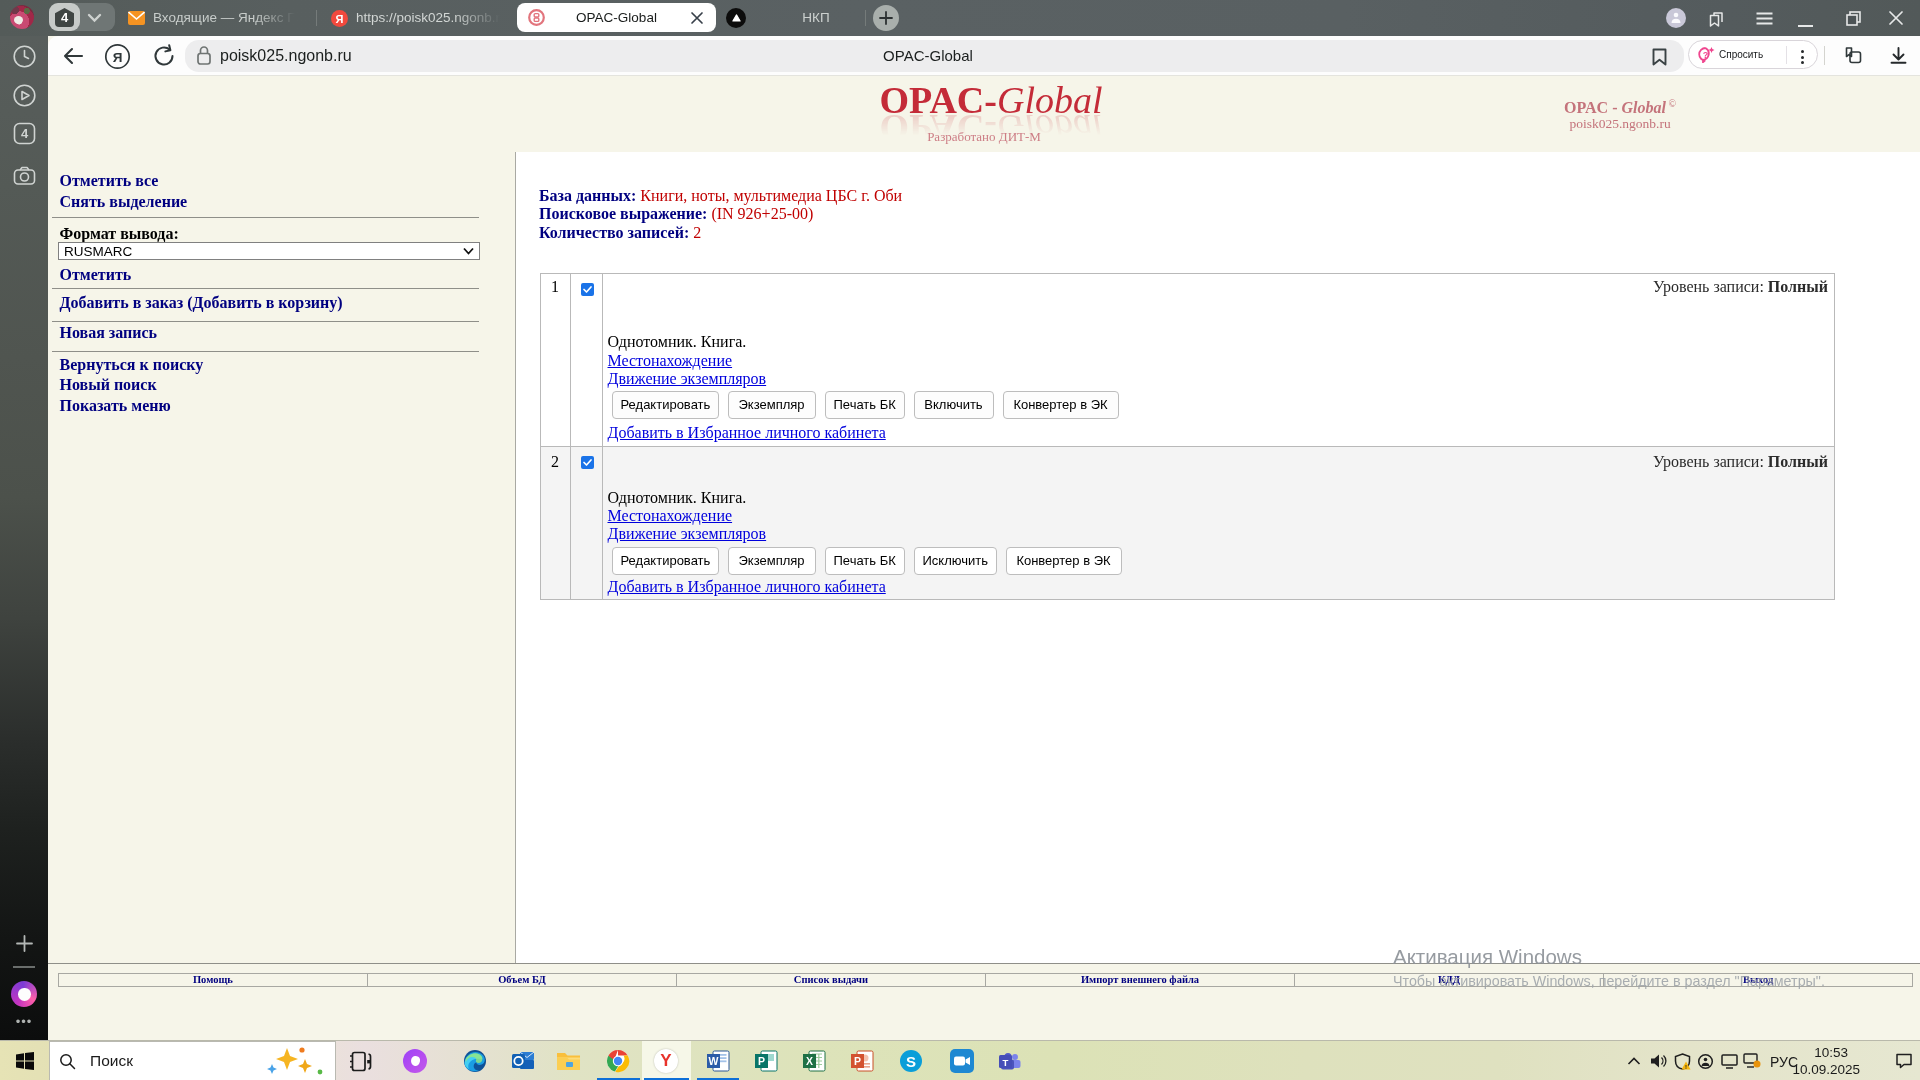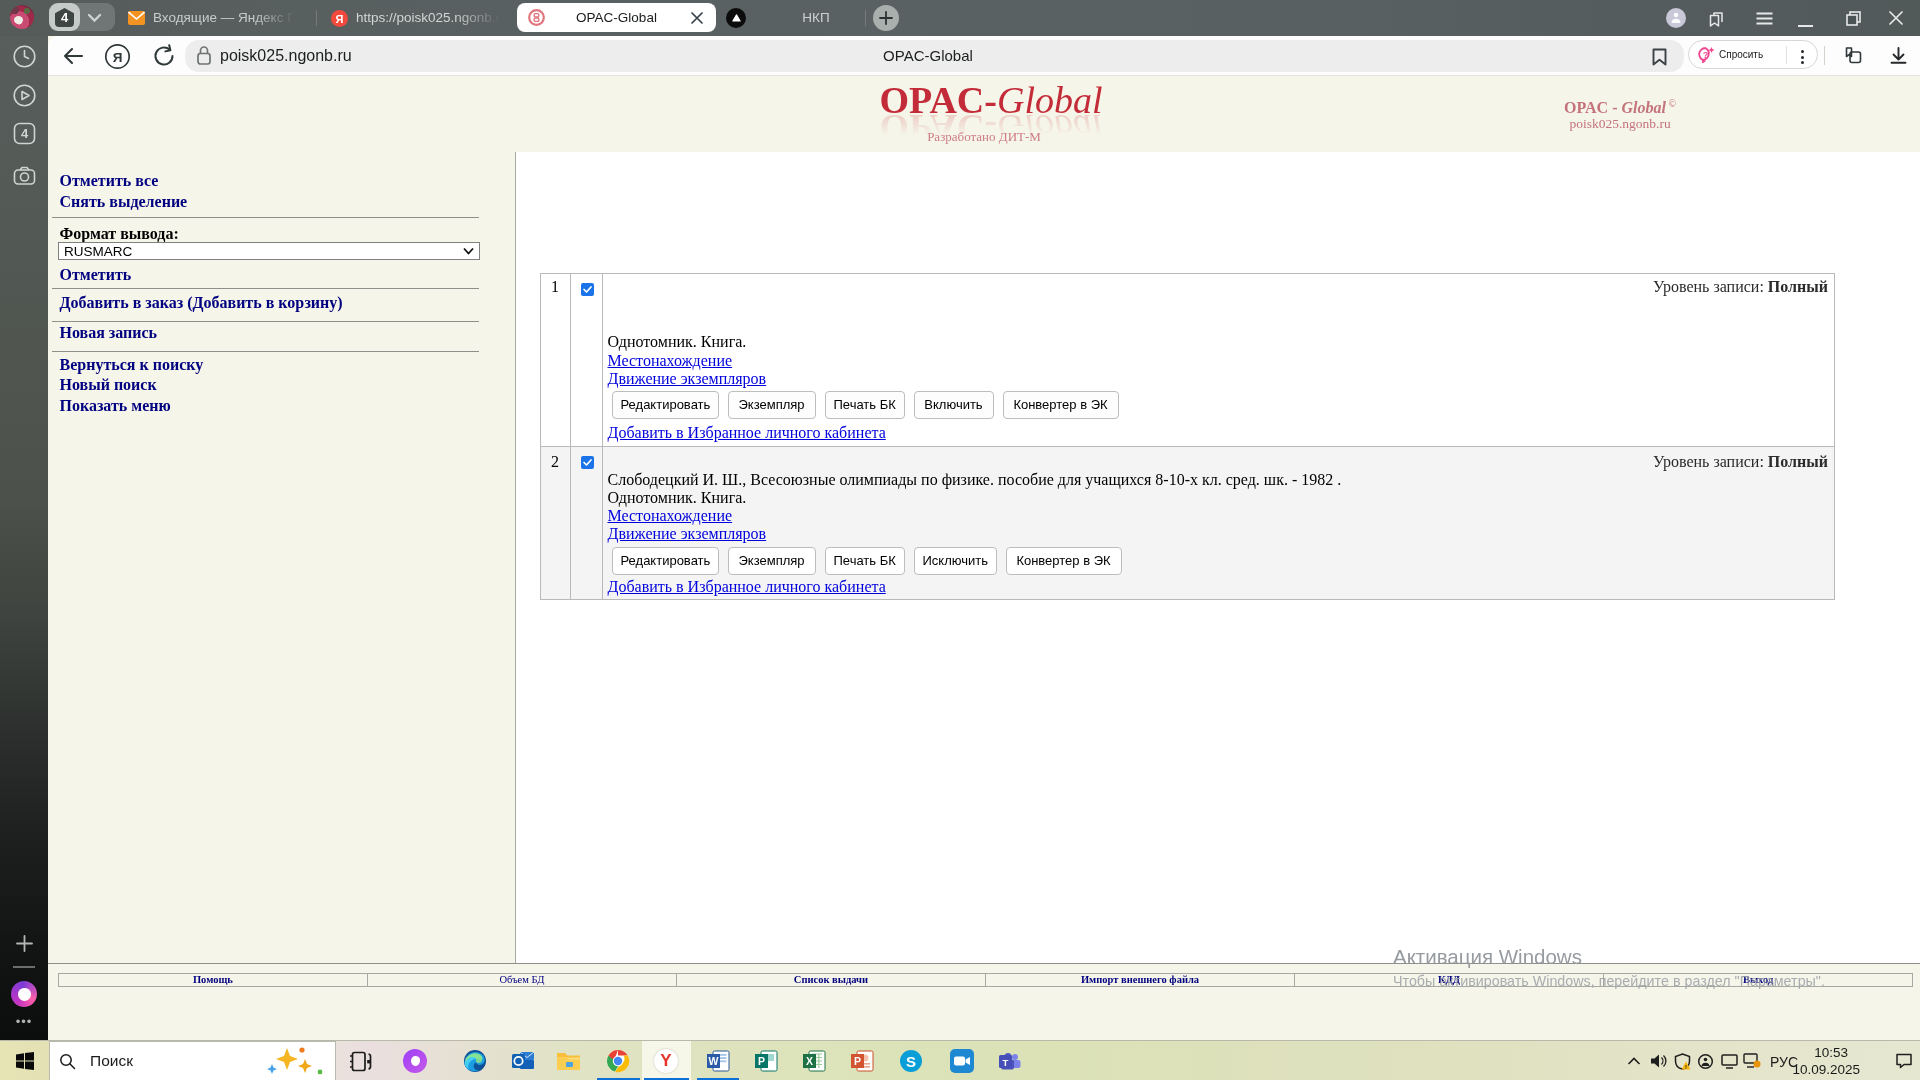--- a/index.html
+++ b/index.html
@@ -178,20 +178,21 @@
   <div class="abs nav" style="left:11.5px;top:189.6px">Отметить</div>
   <div class="abs hr" style="left:4px;top:211.5px;width:427px"></div>
   <div class="abs nav" style="left:11.5px;top:218.2px">Добавить в заказ (Добавить в корзину)</div>
   <div class="abs hr" style="left:4px;top:244.5px;width:427px"></div>
   <div class="abs nav" style="left:11.5px;top:248.2px">Новая запись</div>
   <div class="abs hr" style="left:4px;top:274.5px;width:427px"></div>
   <div class="abs nav" style="left:11.5px;top:279.5px">Вернуться к поиску</div>
   <div class="abs nav" style="left:11.5px;top:300.3px">Новый поиск</div>
   <div class="abs nav" style="left:11.5px;top:321.2px">Показать меню</div>
 
+  <div class="abs srf" style="left:491px;top:111px;line-height:18.31px"><b style="color:#000080">База данных:</b> <span style="color:#c00000">Книги, ноты, мультимедиа ЦБС г. Оби</span><br><b style="color:#000080">Поисковое выражение:</b> <span style="color:#c00000">(IN 926+25-00)</span><br><b style="color:#000080">Количество записей:</b> <span style="color:#c00000">2</span></div>
 
   <div class="abs" style="left:492px;top:196.5px;width:1295px;height:327px;border:1px solid #b9b9b9"></div>
   <div class="abs" style="left:492px;top:369.5px;width:1295px;height:154px;background:#f4f4f4;border:1px solid #b9b9b9"></div>
   <div class="abs" style="left:521.5px;top:196.5px;width:1px;height:327px;background:#b9b9b9"></div>
   <div class="abs" style="left:553.5px;top:196.5px;width:1px;height:327px;background:#b9b9b9"></div>
 
   <div class="abs srf" style="left:492px;top:200.7px;width:30px;text-align:center;line-height:19px">1</div>
   <svg class="abs" style="left:533px;top:207px" width="13" height="13" viewBox="0 0 13 13">
       <rect width="13" height="13" rx="2" fill="#1a73e8"></rect>
       <path d="M3 6.5 L5.5 9 L10 4" stroke="#fff" stroke-width="1.7" fill="none" stroke-linecap="round" stroke-linejoin="round"></path>
@@ -202,31 +203,30 @@
   <div class="abs srf lnk" style="left:559.5px;top:292.7px;line-height:19px">Движение экземпляров</div>
   <div class="abs" style="left:563.5px;top:315.3px;white-space:nowrap"><span class="btn" style="width:107px;text-align:center">Редактировать</span><span class="btn" style="width:88px;text-align:center">Экземпляр</span><span class="btn" style="width:80px;text-align:center">Печать БК</span><span class="btn" style="width:80px;text-align:center">Включить</span><span class="btn" style="width:116px;text-align:center">Конвертер в ЭК</span></div>
   <div class="abs srf lnk" style="left:559.5px;top:346.7px;line-height:19px">Добавить в Избранное личного кабинета</div>
 
   <div class="abs srf" style="left:492px;top:375.6px;width:30px;text-align:center;line-height:19px">2</div>
   <svg class="abs" style="left:533px;top:379.5px" width="13" height="13" viewBox="0 0 13 13">
       <rect width="13" height="13" rx="2" fill="#1a73e8"></rect>
       <path d="M3 6.5 L5.5 9 L10 4" stroke="#fff" stroke-width="1.7" fill="none" stroke-linecap="round" stroke-linejoin="round"></path>
     </svg>
   <div class="abs srf" style="left:1380px;top:375.6px;width:400px;text-align:right;line-height:19px;color:#2b2b2b">Уровень записи: <b>Полный</b></div>
-  <div class="abs srf" style="left:559.5px;top:393.7px;line-height:19px">Слободецкий И. Ш., Всесоюзные олимпиады по физике. пособие для учащихся 8-10-х кл. сред. шк. - 1982 .</div>
   <div class="abs srf" style="left:559.5px;top:412px;line-height:19px">Однотомник. Книга.</div>
   <div class="abs srf lnk" style="left:559.5px;top:430.2px;line-height:19px">Местонахождение</div>
   <div class="abs srf lnk" style="left:559.5px;top:448.4px;line-height:19px">Движение экземпляров</div>
   <div class="abs" style="left:563.5px;top:471.2px;white-space:nowrap"><span class="btn" style="width:107px;text-align:center;background:#fff">Редактировать</span><span class="btn" style="width:88px;text-align:center;background:#fff">Экземпляр</span><span class="btn" style="width:80px;text-align:center;background:#fff">Печать БК</span><span class="btn" style="width:83px;text-align:center;background:#fff">Исключить</span><span class="btn" style="width:116px;text-align:center;background:#fff">Конвертер в ЭК</span></div>
   <div class="abs srf lnk" style="left:559.5px;top:501.2px;line-height:19px">Добавить в Избранное личного кабинета</div>
 
   <div class="abs hr" style="left:0;top:887.3px;width:1872px"></div>
   <div class="abs" style="left:9.9px;top:896.7px;width:1855.2px;height:14px;border:1px solid #a8a8a2;display:flex">
     <div style="flex:1;border-right:1px solid #a8a8a2;text-align:center;font-family:'Liberation Serif',serif;font-size:10.5px;font-weight:bold;color:#000080;line-height:12.5px">Помощь</div>
-    <div style="flex:1;border-right:1px solid #a8a8a2;text-align:center;font-family:'Liberation Serif',serif;font-size:10.5px;font-weight:normal;color:#000080;line-height:12.5px">Объем БД</div>
+    <div style="flex:1;border-right:1px solid #a8a8a2;text-align:center;font-family:'Liberation Serif',serif;font-size:10.5px;font-weight:bold;color:#000080;line-height:12.5px">Объем БД</div>
     <div style="flex:1;border-right:1px solid #a8a8a2;text-align:center;font-family:'Liberation Serif',serif;font-size:10.5px;font-weight:bold;color:#000080;line-height:12.5px">Список выдачи</div>
     <div style="flex:1;border-right:1px solid #a8a8a2;text-align:center;font-family:'Liberation Serif',serif;font-size:10.5px;font-weight:bold;color:#000080;line-height:12.5px">Импорт внешнего файла</div>
     <div style="flex:1;border-right:1px solid #a8a8a2;text-align:center;font-family:'Liberation Serif',serif;font-size:10.5px;font-weight:bold;color:#000080;line-height:12.5px">КДД</div>
     <div style="flex:1;text-align:center;font-family:'Liberation Serif',serif;font-size:10.5px;font-weight:bold;color:#000080;line-height:12.5px">Выход</div>
   </div>
 
   <div class="abs" style="left:1345px;top:869.3px;font-size:20.5px;color:#8e9399;opacity:.92">Активация Windows</div>
   <div class="abs" style="left:1345px;top:897px;font-size:14.3px;color:#9ba1a7;opacity:.85;white-space:nowrap">Чтобы активировать Windows, перейдите в раздел "Параметры".</div>
 </div>
 <div class="abs" id="taskbar">

